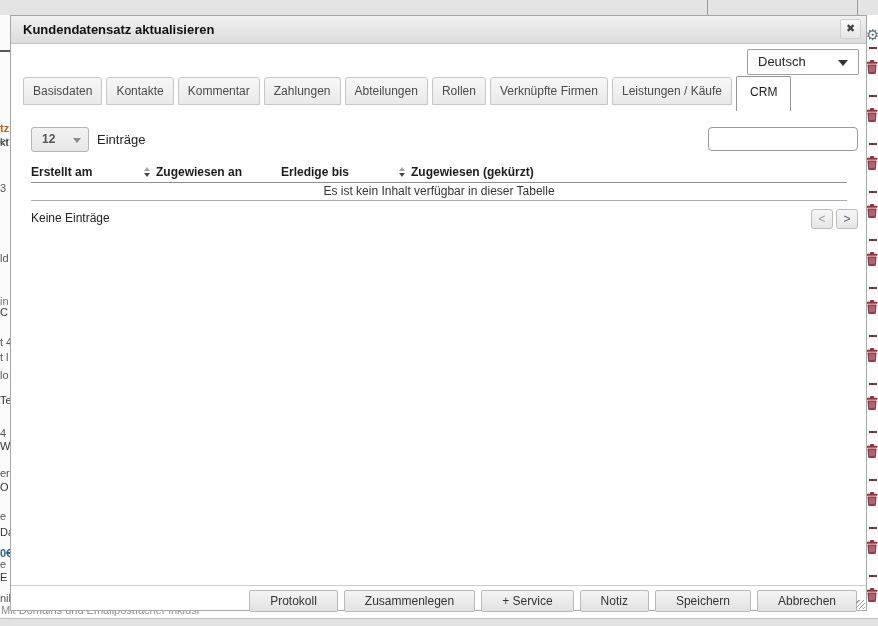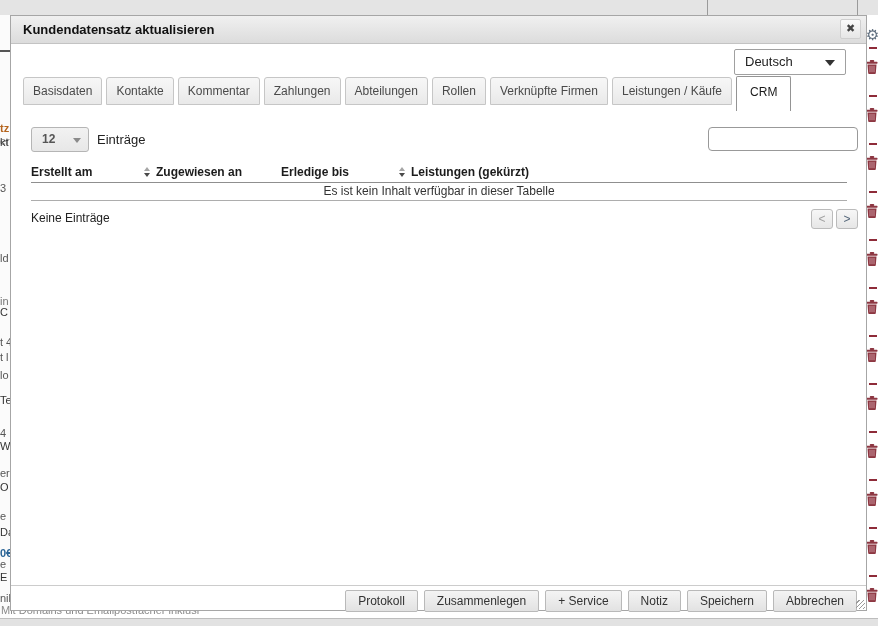--- a/index.html
+++ b/index.html
@@ -19,21 +19,21 @@
   .trash{position:absolute;left:0;}
   
   .modal{position:absolute;left:10px;top:15px;width:857px;height:596px;background:#fff;
          border:1px solid #a6a6a6;z-index:2;box-sizing:border-box;}
   .modal-header{position:absolute;left:0;top:0;right:0;height:27px;
          background:linear-gradient(#f0f0f0,#dcdcdc);border-bottom:1px solid #c3c3c3;}
   .modal-title{position:absolute;left:12px;top:0;line-height:27px;font-size:13px;font-weight:bold;color:#111;}
   .close-btn{position:absolute;right:5px;top:3px;width:21px;height:20px;background:linear-gradient(#fafafa,#e6e6e6);
          border:1px solid #cfcfcf;border-radius:2px;box-sizing:border-box;text-align:center;line-height:18px;
          font-size:11px;font-weight:bold;color:#444;cursor:pointer;font-family:"DejaVu Sans",sans-serif;}
-  .lang-select{position:absolute;right:20px;top:33px;width:112px;height:26px;background:#fff;
+  .lang-select{position:absolute;right:7px;top:33px;width:112px;height:26px;background:#fff;
          border:1px solid #a0a0a0;border-radius:2px;box-sizing:border-box;cursor:pointer;}
   .lang-select .val{position:absolute;left:10px;top:0;line-height:24px;font-size:13px;color:#222;}
   .caret-dn{position:absolute;right:10px;top:10px;width:0;height:0;
          border-left:5px solid transparent;border-right:5px solid transparent;border-top:6px solid #333;}
   
   .tabs{position:absolute;left:12px;top:60px;right:12px;display:flex;gap:4px;align-items:flex-start;text-align:center;}
   .tab{margin-top:1px;padding:6px 9px;font-size:12px;color:#4a4a4a;background:linear-gradient(#f7f7f7,#e9e9e9);
        border:1px solid #c6c6c6;border-radius:3px 3px 0 0;white-space:nowrap;cursor:pointer;}
   .tab.active{margin-top:0;padding:8px 13px 12px;background:#fff;border:1px solid #949494;border-bottom:none;
        border-radius:2px 2px 0 0;color:#1a1a1a;}
@@ -59,21 +59,21 @@
        font-size:12px;color:#333;border-bottom:1px solid #adadad;}
   .no-entries{position:absolute;left:20px;top:195px;font-size:12px;color:#222;}
   .pager{position:absolute;right:8px;top:193px;display:flex;gap:3px;}
   .page-btn{width:22px;height:20px;background:linear-gradient(#f7f7f7,#e6e6e6);border:1px solid #bbb;border-radius:3px;
        box-sizing:border-box;text-align:center;line-height:18px;font-size:12px;cursor:pointer;}
   .page-btn.prev{color:#a0a0a0;}
   .page-btn.next{color:#55677a;}
   
   .footer-sep{position:absolute;left:0;right:0;top:569px;border-top:1px solid #cccccc;}
   .footer{position:absolute;right:9px;top:574px;display:flex;gap:6px;}
-  .fbtn{padding:3px 12px;font-size:12px;color:#333;background:linear-gradient(#f4f4f4,#e2e2e2);
+  .fbtn{padding:3px 20px;font-size:12px;color:#333;background:linear-gradient(#f4f4f4,#e2e2e2);
        border:1px solid #b9b9b9;border-radius:2px;cursor:pointer;white-space:nowrap;text-align:center;}
   .grip{position:absolute;right:1px;bottom:1px;width:9px;height:9px;
        background:repeating-linear-gradient(135deg,transparent 0 2px,#9a9a9a 2px 3px);}
 </style>
 </head>
 <body>
 
 <div class="screen">
 
   <div class="top-strip">
@@ -260,21 +260,21 @@
         <span>Zugewiesen an</span>
       </div>
       <div class="th c2">
         <span>Erledige bis</span>
         <span class="sorter">
             <span class="up"></span>
             <span class="dn"></span>
           </span>
       </div>
       <div class="th c3">
-        <span>Leistungen (gekürzt)</span>
+        <span>Zugewiesen (gekürzt)</span>
       </div>
     </div>
 
     <div class="empty-row">Es ist kein Inhalt verfügbar in dieser Tabelle</div>
     <div class="no-entries">Keine Einträge</div>
 
     <div class="pager">
       <div class="page-btn prev">&lt;</div>
       <div class="page-btn next">&gt;</div>
     </div>

